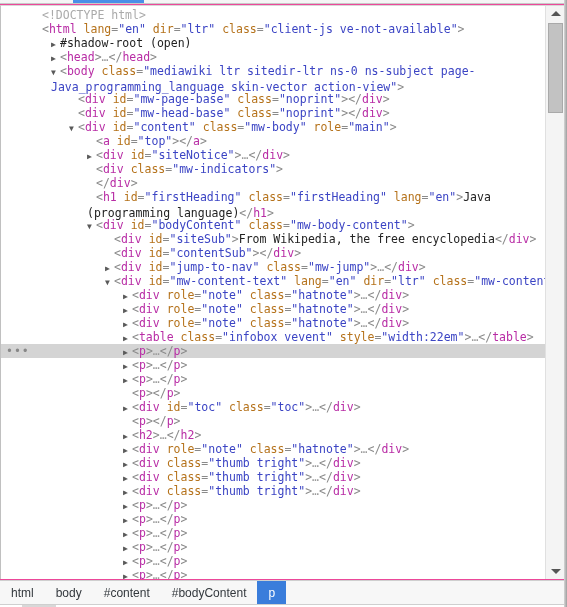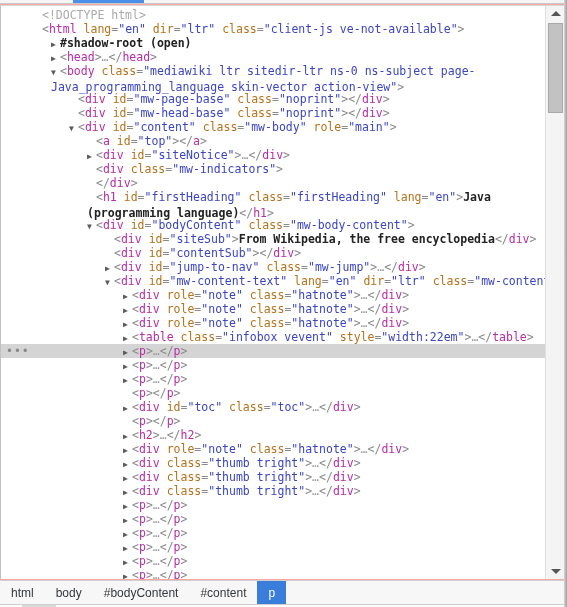--- a/index.html
+++ b/index.html
@@ -12,21 +12,21 @@
     height: 607px;
     overflow: hidden;
     font-family: "DejaVu Sans Mono", "Liberation Mono", monospace;
     -webkit-font-smoothing: none;
   }
 
   .devtools {
     position: relative;
     width: 567px;
     height: 607px;
-    background: #fca5a5;
+    background: #ec4899;
     box-sizing: border-box;
   }
 
   
   .tabstrip {
     position: absolute;
     left: 0; top: 0;
     width: 567px; height: 4px;
     background: #f5f5f5;
     border-bottom: 1px solid #c8c8c8;
@@ -95,21 +95,21 @@
     font-size: 8px;
     text-align: left;
     vertical-align: baseline;
   }
   .twisty.none { color: transparent; }
 
   .tag      { color: #b82ca5; }
   .attr     { color: #b5721b; }
   .val      { color: #3b44c4; }
   .punct    { color: #8a8a8a; }
-  .text     { color: #222222; font-weight: bold; }
+  .text     { color: #222222; }
   .doctype  { color: #aaaaaa; }
   .ell      { color: #9b9b9b; }
 
   
   .vscroll {
     position: absolute;
     right: 1px; top: 0;
     width: 20px;
     height: 573px;
     background: #f4f4f4;
@@ -213,21 +213,21 @@
       <div class="thumb" id="vthumb" style="top: 17px; height: 90px;"></div>
       <div class="arrow down">
           <i></i>
         </div>
     </div>
   </div>
 
   <div class="breadcrumbs" id="breadcrumbs">
       <div class="crumb">html</div>
       <div class="crumb">body</div>
+      <div class="crumb">#content</div>
       <div class="crumb">#bodyContent</div>
-      <div class="crumb">#content</div>
       <div class="crumb selected">p</div>
     </div>
 
   <div class="bottom-strip"></div>
   <div class="bottom-nub"></div>
   <div class="right-edge"></div>
 </div>
 
 </body></html>

